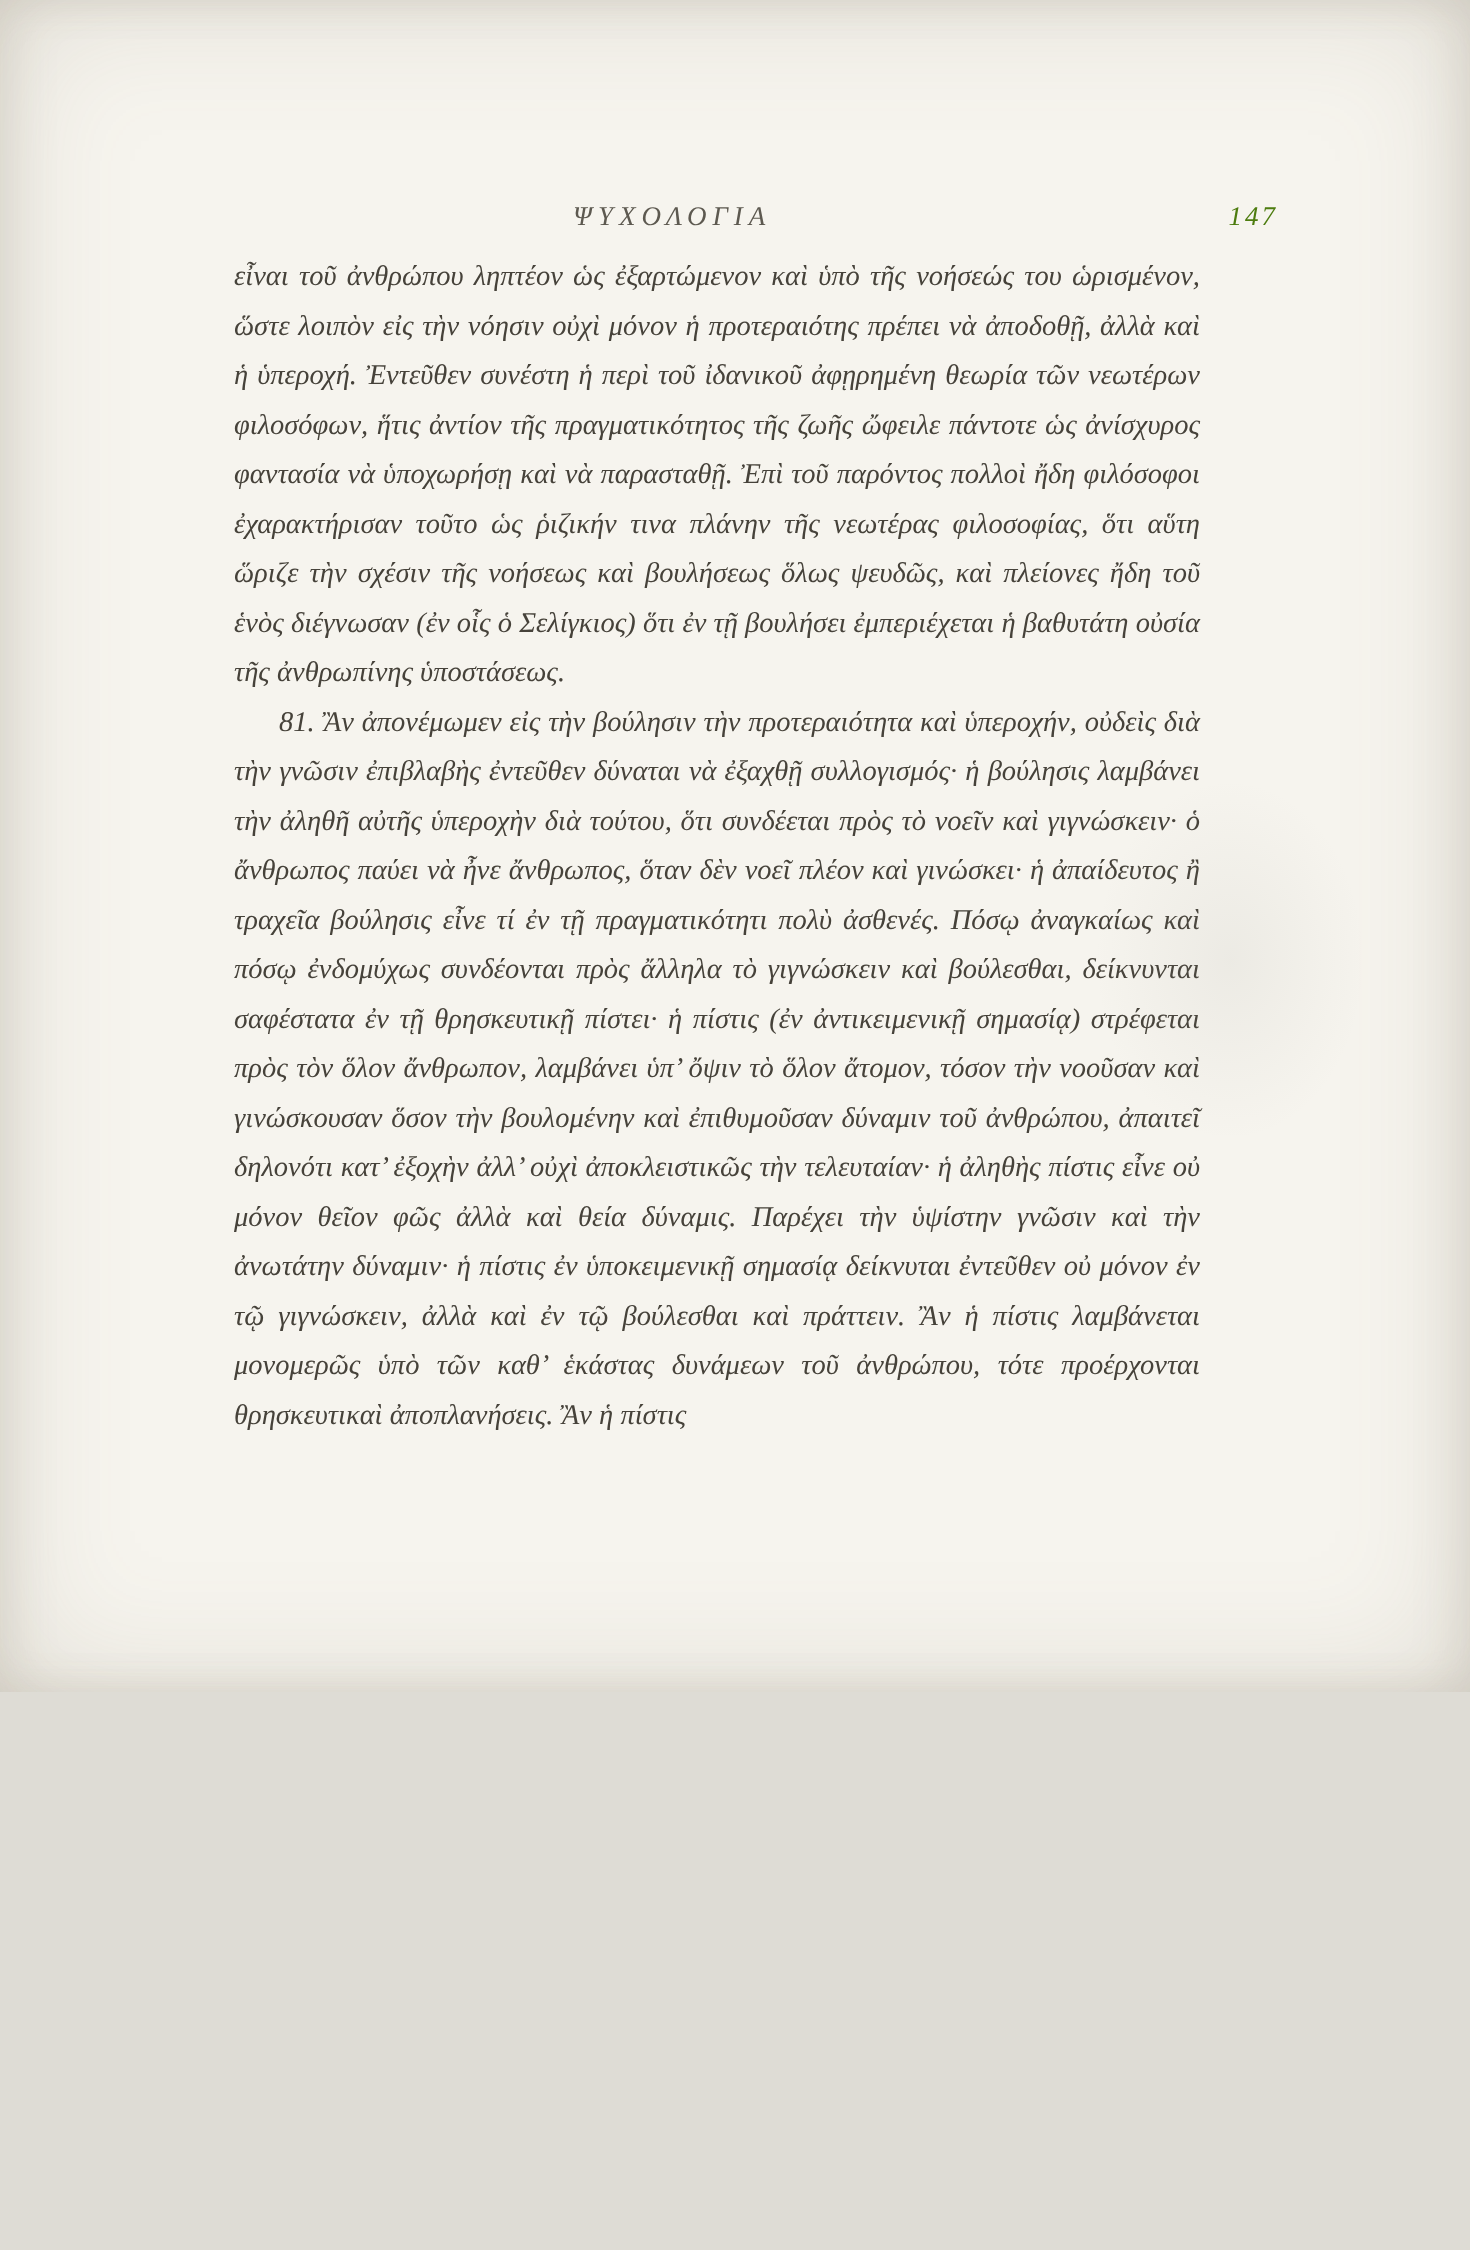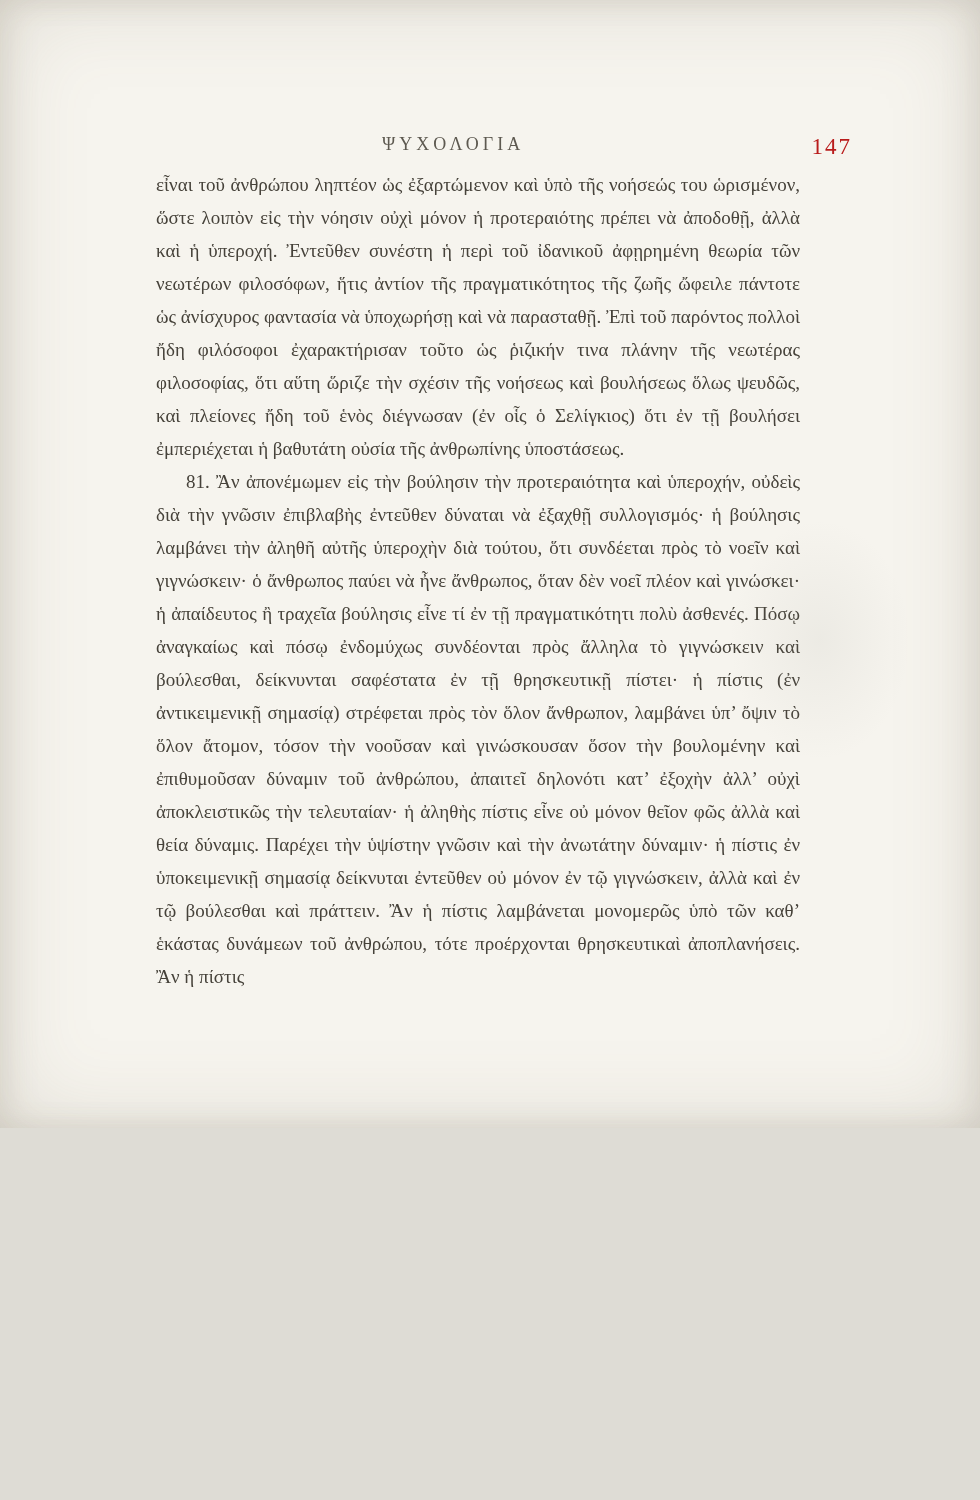--- a/index.html
+++ b/index.html
@@ -11,20 +11,21 @@
   .scan-page {
     position: relative;
     width: 980px;
     height: 1128px;
     margin: 0 auto;
     background: #f6f4ee;
     overflow: hidden;
     box-shadow: inset 0 0 90px rgba(120,110,90,0.18),
                 inset 12px 0 30px rgba(120,110,90,0.10),
                 inset -12px 0 30px rgba(120,110,90,0.10);
+    font-style: italic;
   }
   
   .scan-page::after {
     content: "";
     position: absolute;
     right: 70px;
     top: 520px;
     width: 180px;
     height: 240px;
     background: radial-gradient(closest-side, rgba(150,150,140,0.10), rgba(150,150,140,0));
@@ -43,23 +44,23 @@
     left: 210px;
     top: 0;
     font-size: 18px;
     letter-spacing: 4px;
     color: #5d5950;
   }
   .page-number {
     position: absolute;
     right: 0;
     top: 0;
-    font-size: 23px;
+    font-size: 18px;
     letter-spacing: 2px;
-    color: #b91c1c;
+    color: #4d7c0f;
   }
   .body-text {
     position: absolute;
     top: 168px;
     left: 156px;
     width: 644px;
     color: #46423a;
     font-size: 19px;
     line-height: 33px;
     text-align: justify;

